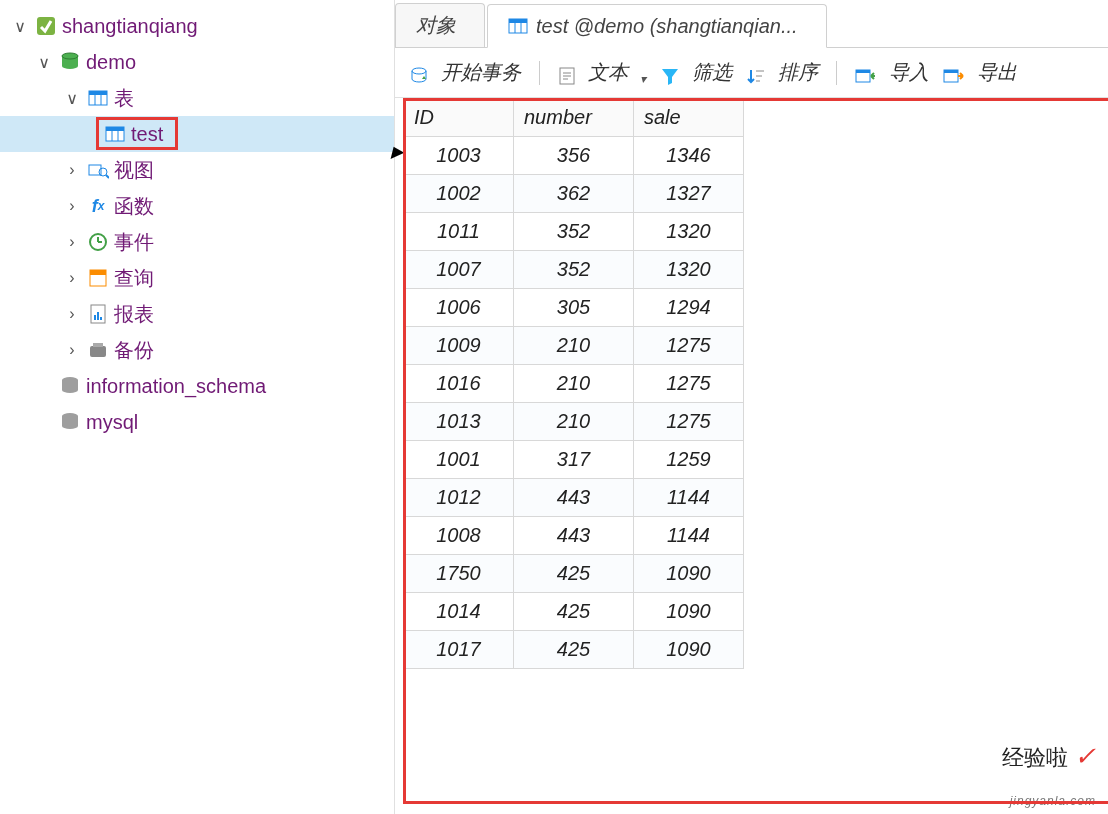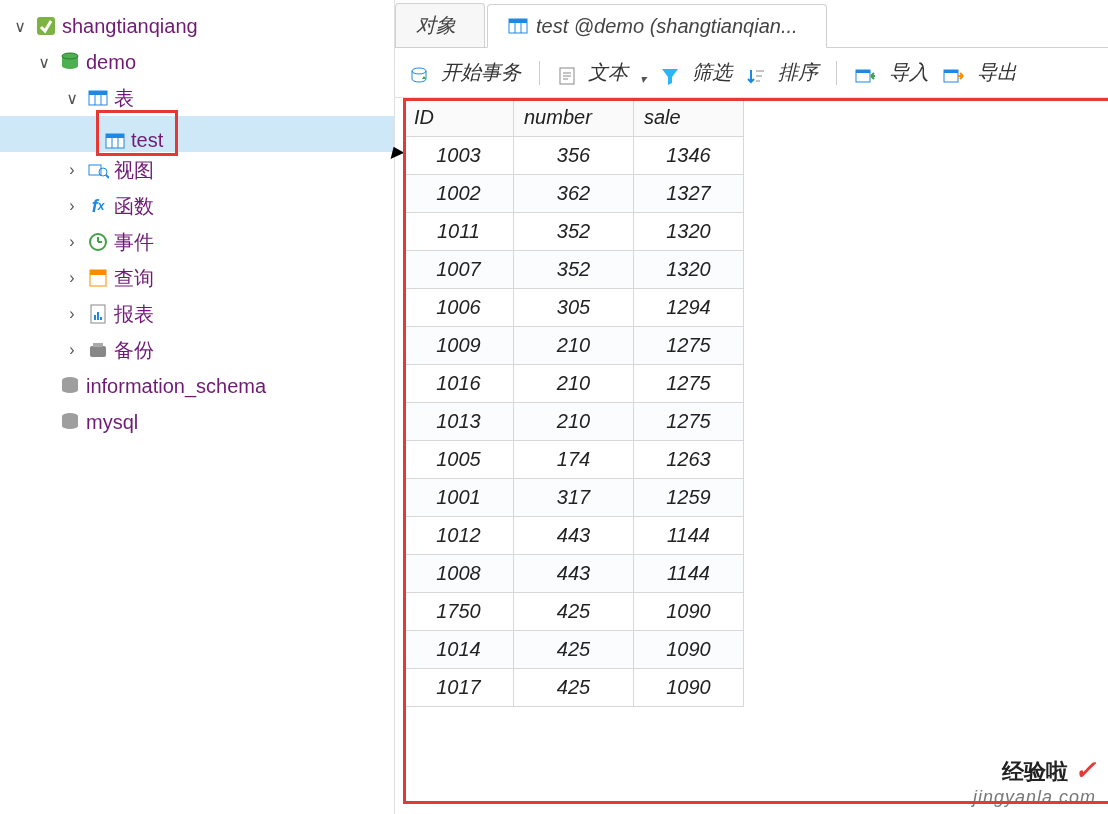--- a/index.html
+++ b/index.html
@@ -31,21 +31,21 @@
   text-align: center;
   color: #555;
   font-size: 16px;
 }
 .tree-item .icon { width: 28px; display: inline-flex; align-items: center; justify-content: center; }
 .tree-item .label { margin-left: 2px; color: #701a75; }
 .indent-1 { padding-left: 32px; }
 .indent-2 { padding-left: 60px; }
 .indent-3 { padding-left: 100px; }
 .selected { background: #cfe8f7; }
-.red-box { border: 3px solid #e53935; margin: -2px 0 0 -4px; padding: 16px 12px 1px 2px; display: inline-flex; align-items: center; }
+.red-box { border: 3px solid #e53935; margin: -2px 0 0 -4px; padding: 3px 12px 1px 2px; display: inline-flex; align-items: center; }
 
 .main { flex: 1; display: flex; flex-direction: column; font-style: italic; }
 .tabs {
   display: flex;
   border-bottom: 1px solid #d0d0d0;
   height: 48px;
   align-items: flex-end;
 }
 .tab {
   padding: 10px 28px 10px 20px;
@@ -106,23 +106,23 @@
 .col-sale { width: 110px; }
 .rowptr { position: absolute; left: -4px; top: 44px; font-size: 16px; color: #000; }
 .datagrid tbody tr:nth-child(even) td { background: #fafcfe; }
 
 .watermark {
   position: absolute;
   right: 12px; bottom: 6px;
   text-align: right;
   font-family: Arial, sans-serif;
 }
-.watermark .line1 { font-size: 22px; font-weight: bold; color: #222; }
+.watermark .line1 { font-size: 22px; font-weight: normal; color: #222; }
 .watermark .check { color: #e53935; font-style: italic; font-size: 26px; }
-.watermark .line2 { font-size: 18px; color: #777; font-style: italic; letter-spacing: 1px; }
+.watermark .line2 { font-size: 12px; color: #777; font-style: italic; letter-spacing: 1px; margin-top: 21px; }
 
 svg { display: block; }
 </style>
 </head>
 <body>
 
 <div class="container">
   <div class="sidebar">
     <div class="tree-item">
       <span class="chev">∨</span>
@@ -379,25 +379,20 @@
               <td>1016</td>
               <td>210</td>
               <td>1275</td>
             </tr>
             <tr>
               <td>1013</td>
               <td>210</td>
               <td>1275</td>
             </tr>
             <tr>
-              <td>1005</td>
-              <td>174</td>
-              <td>1263</td>
-            </tr>
-            <tr>
               <td>1001</td>
               <td>317</td>
               <td>1259</td>
             </tr>
             <tr>
               <td>1012</td>
               <td>443</td>
               <td>1144</td>
             </tr>
             <tr>

